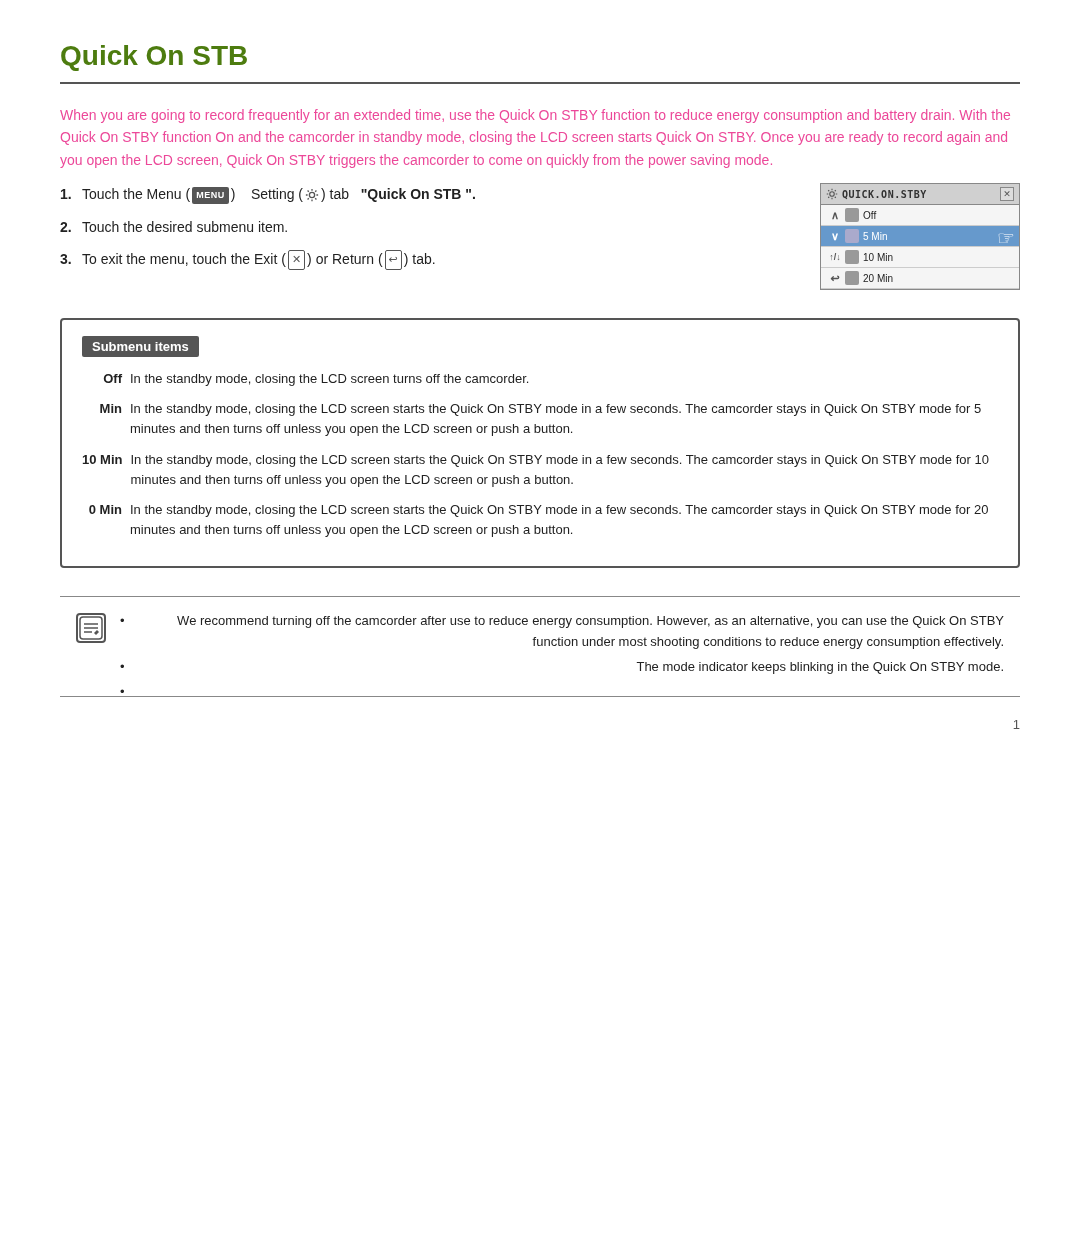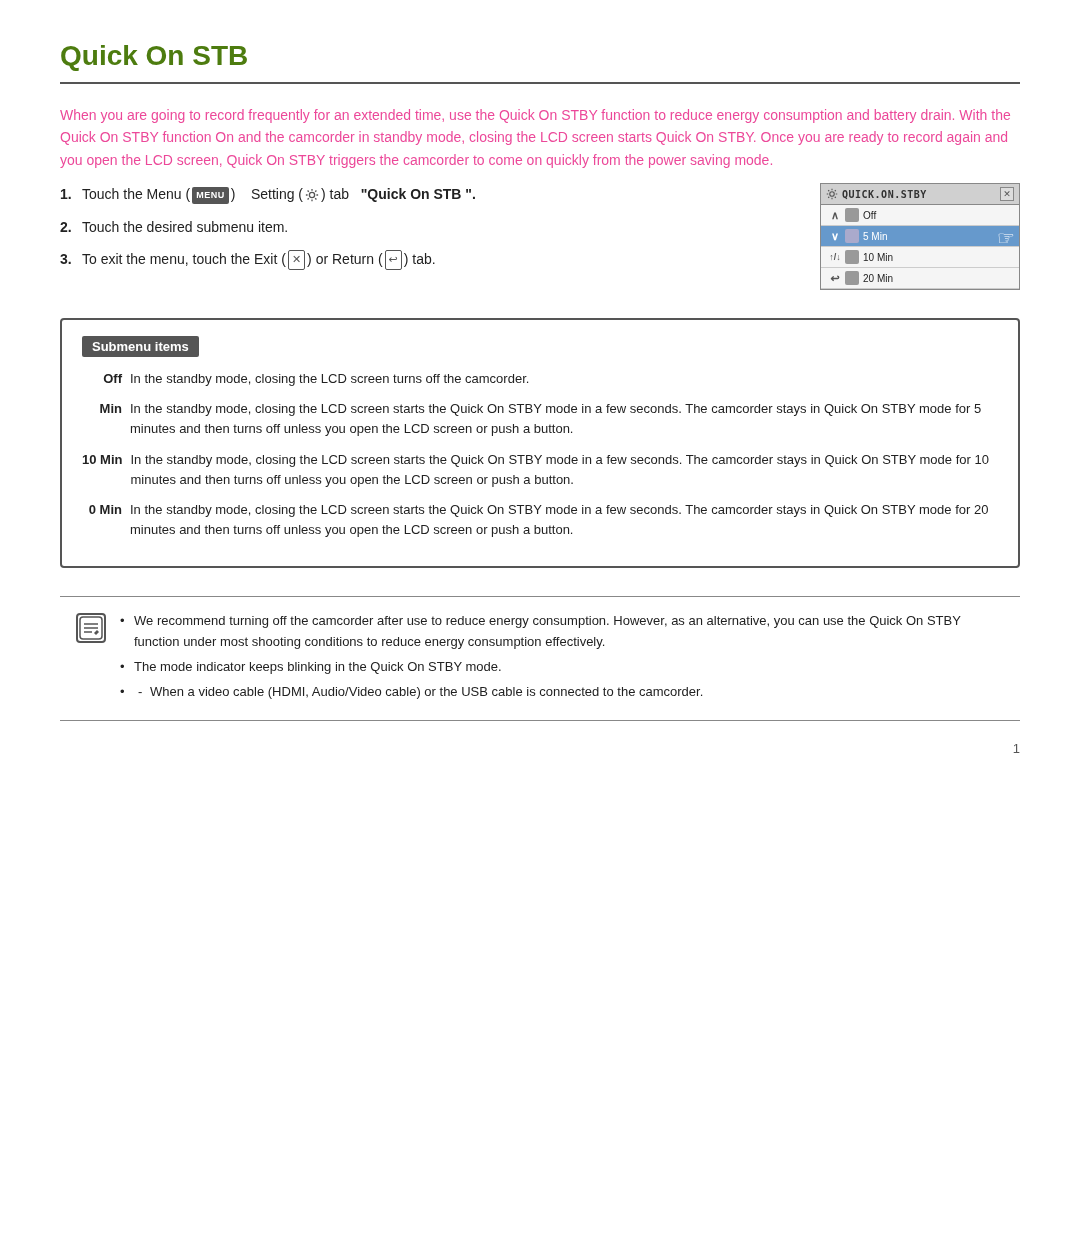--- a/index.html
+++ b/index.html
@@ -223,20 +223,21 @@
     
     .note-box {
       border-top: 1.5px solid #888;
       border-bottom: 1.5px solid #888;
       padding: 14px 16px;
       display: flex;
       gap: 14px;
       margin-bottom: 20px;
       font-size: 13px;
       line-height: 1.6;
+      text-align: right;
     }
 
     .note-icon {
       flex-shrink: 0;
       width: 30px;
       height: 30px;
       border: 2px solid #555;
       border-radius: 4px;
       display: flex;
       align-items: center;
@@ -421,20 +422,19 @@
       <line x1="6" y1="17" x2="14" y2="17" stroke="#555" stroke-width="1.5"></line>
       <path d="M16 18 L19 15 L21 17 L18 20 Z" fill="#555"></path>
     </svg>
   </div>
   <div class="note-content">
     <ul class="note-bullets">
       <li>We recommend turning off the camcorder after use to reduce energy consumption. However, as an alternative, you can use the Quick On STBY function under most shooting conditions to reduce energy consumption effectively.</li>
       <li>The mode indicator keeps blinking in the Quick On STBY mode.</li>
       <li>
         <ul class="note-sub-bullets">
-          <li>When a video cable (HDMI, Audio/Video cable) or the USB cable is connected to the camcorder.</li>
         </ul>
       </li>
     </ul>
   </div>
 </div>
 
 <div class="page-number">1</div>
 
 </body></html>

